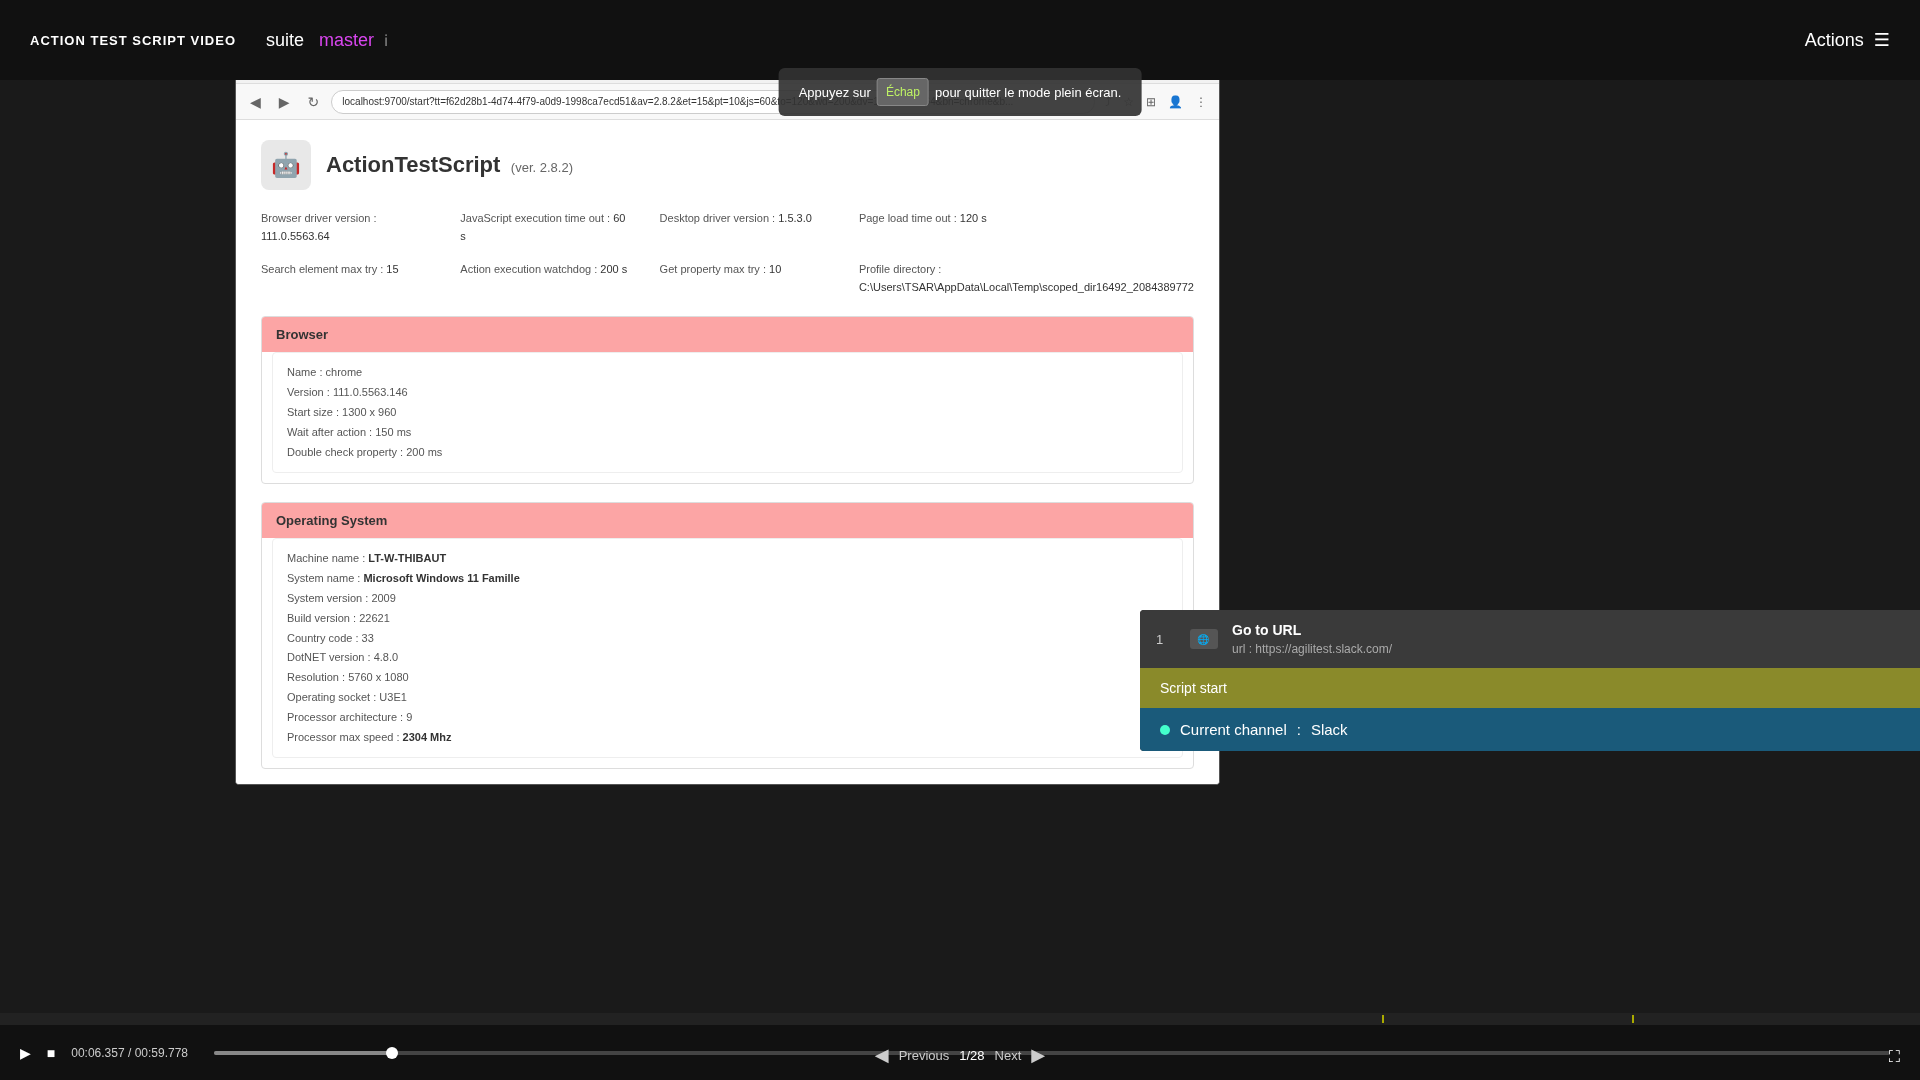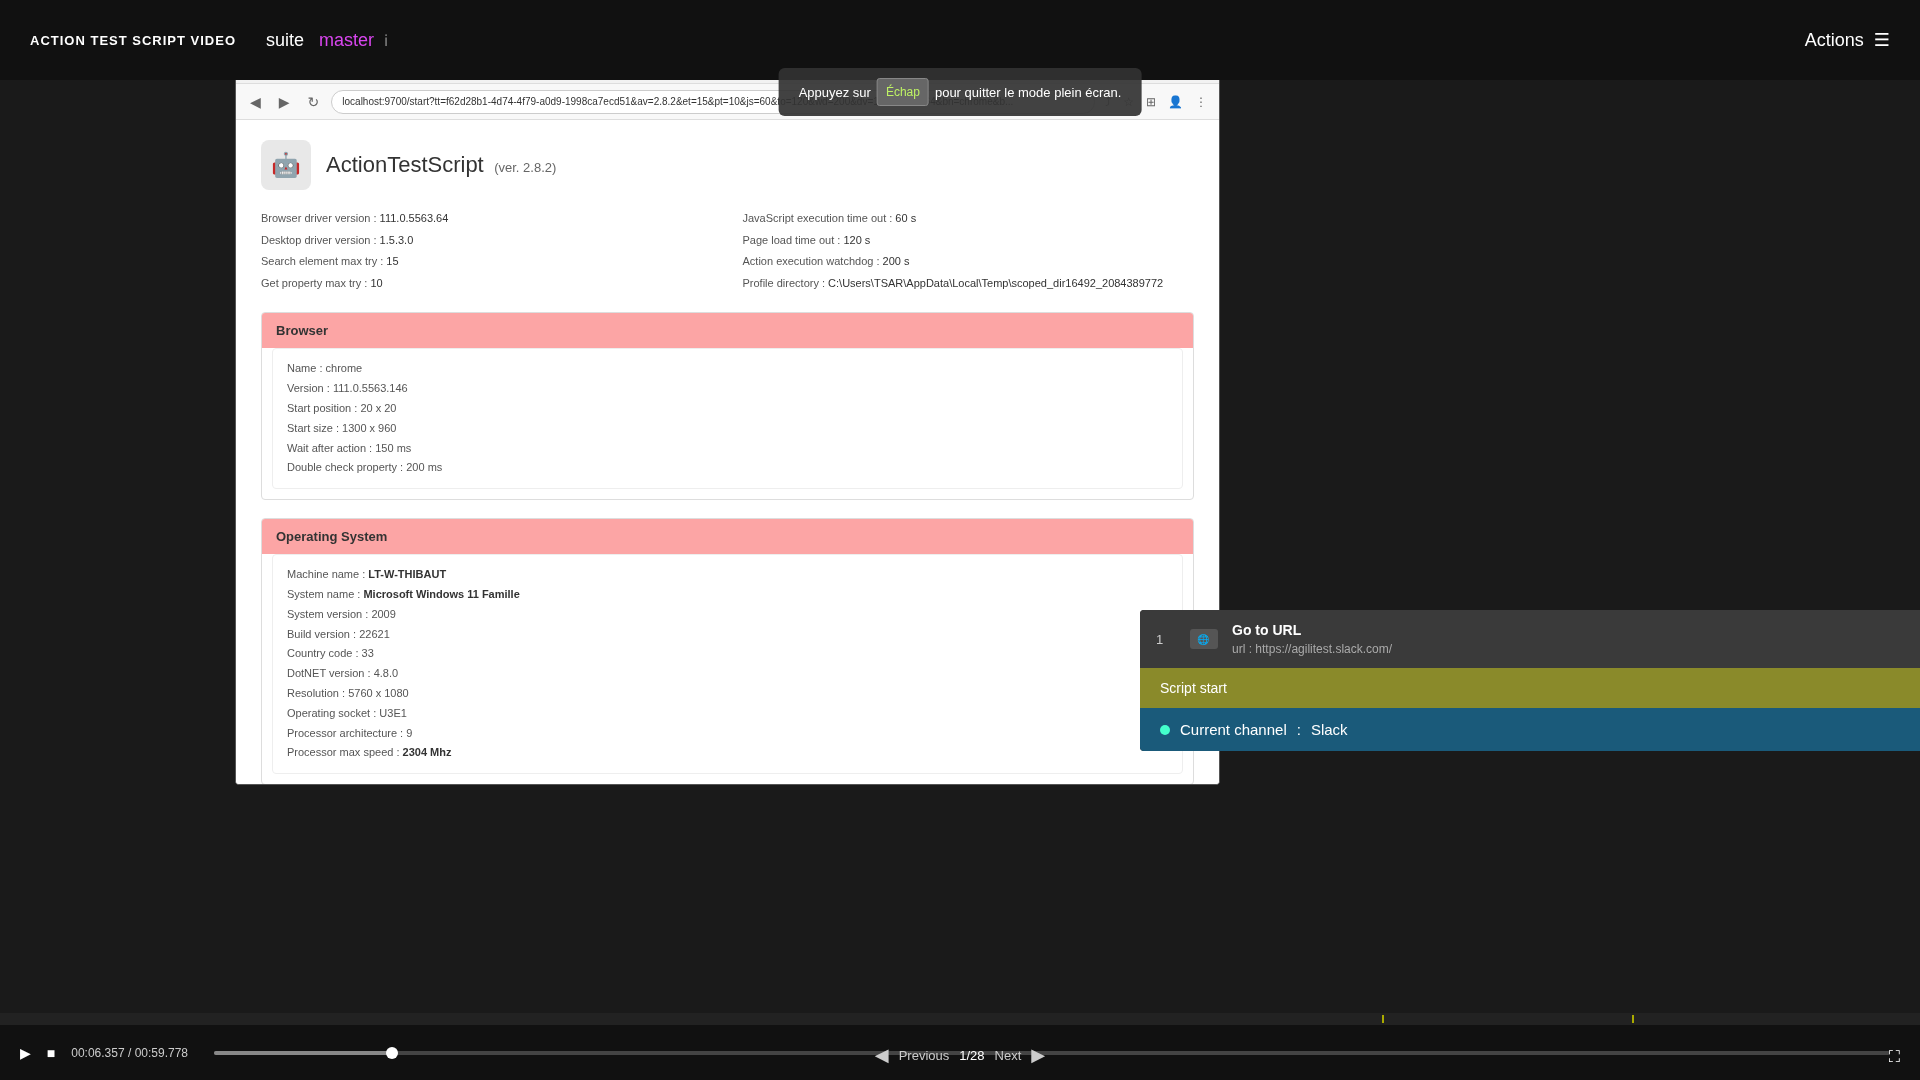--- a/index.html
+++ b/index.html
@@ -157,34 +157,34 @@
       height: 50px;
       background: #e8e8e8;
       border-radius: 8px;
       display: flex;
       align-items: center;
       justify-content: center;
       font-size: 24px;
     }
     .ats-title {
       font-size: 22px;
-      font-weight: normal;
+      font-weight: bold;
       color: #333;
     }
     .ats-version {
       font-size: 13px;
       color: #666;
       margin-left: 6px;
     }
 
     
     .info-grid {
       display: grid;
-      grid-template-columns: 1fr 1fr;
-      gap: 4px 30px;
+      grid-template-columns: 1fr 1fr 1fr 1fr;
+      gap: 16px 30px;
       margin-bottom: 20px;
       font-size: 11px;
       color: #333;
     }
     .info-item { line-height: 1.6; }
     .info-label { color: #555; }
     .info-value { font-weight: normal; }
 
     
     .section-box {
@@ -527,24 +527,20 @@
       <div class="section-inner">
         <div class="section-row">
           <span>Name :</span>
           <span>chrome</span>
         </div>
         <div class="section-row">
           <span>Version :</span>
           <span>111.0.5563.146</span>
         </div>
         <div class="section-row">
-          <span>Start position :</span>
-          <span>20 x 20</span>
-        </div>
-        <div class="section-row">
           <span>Start size :</span>
           <span>1300 x 960</span>
         </div>
         <div class="section-row">
           <span>Wait after action :</span>
           <span>150 ms</span>
         </div>
         <div class="section-row">
           <span>Double check property :</span>
           <span>200 ms</span>

